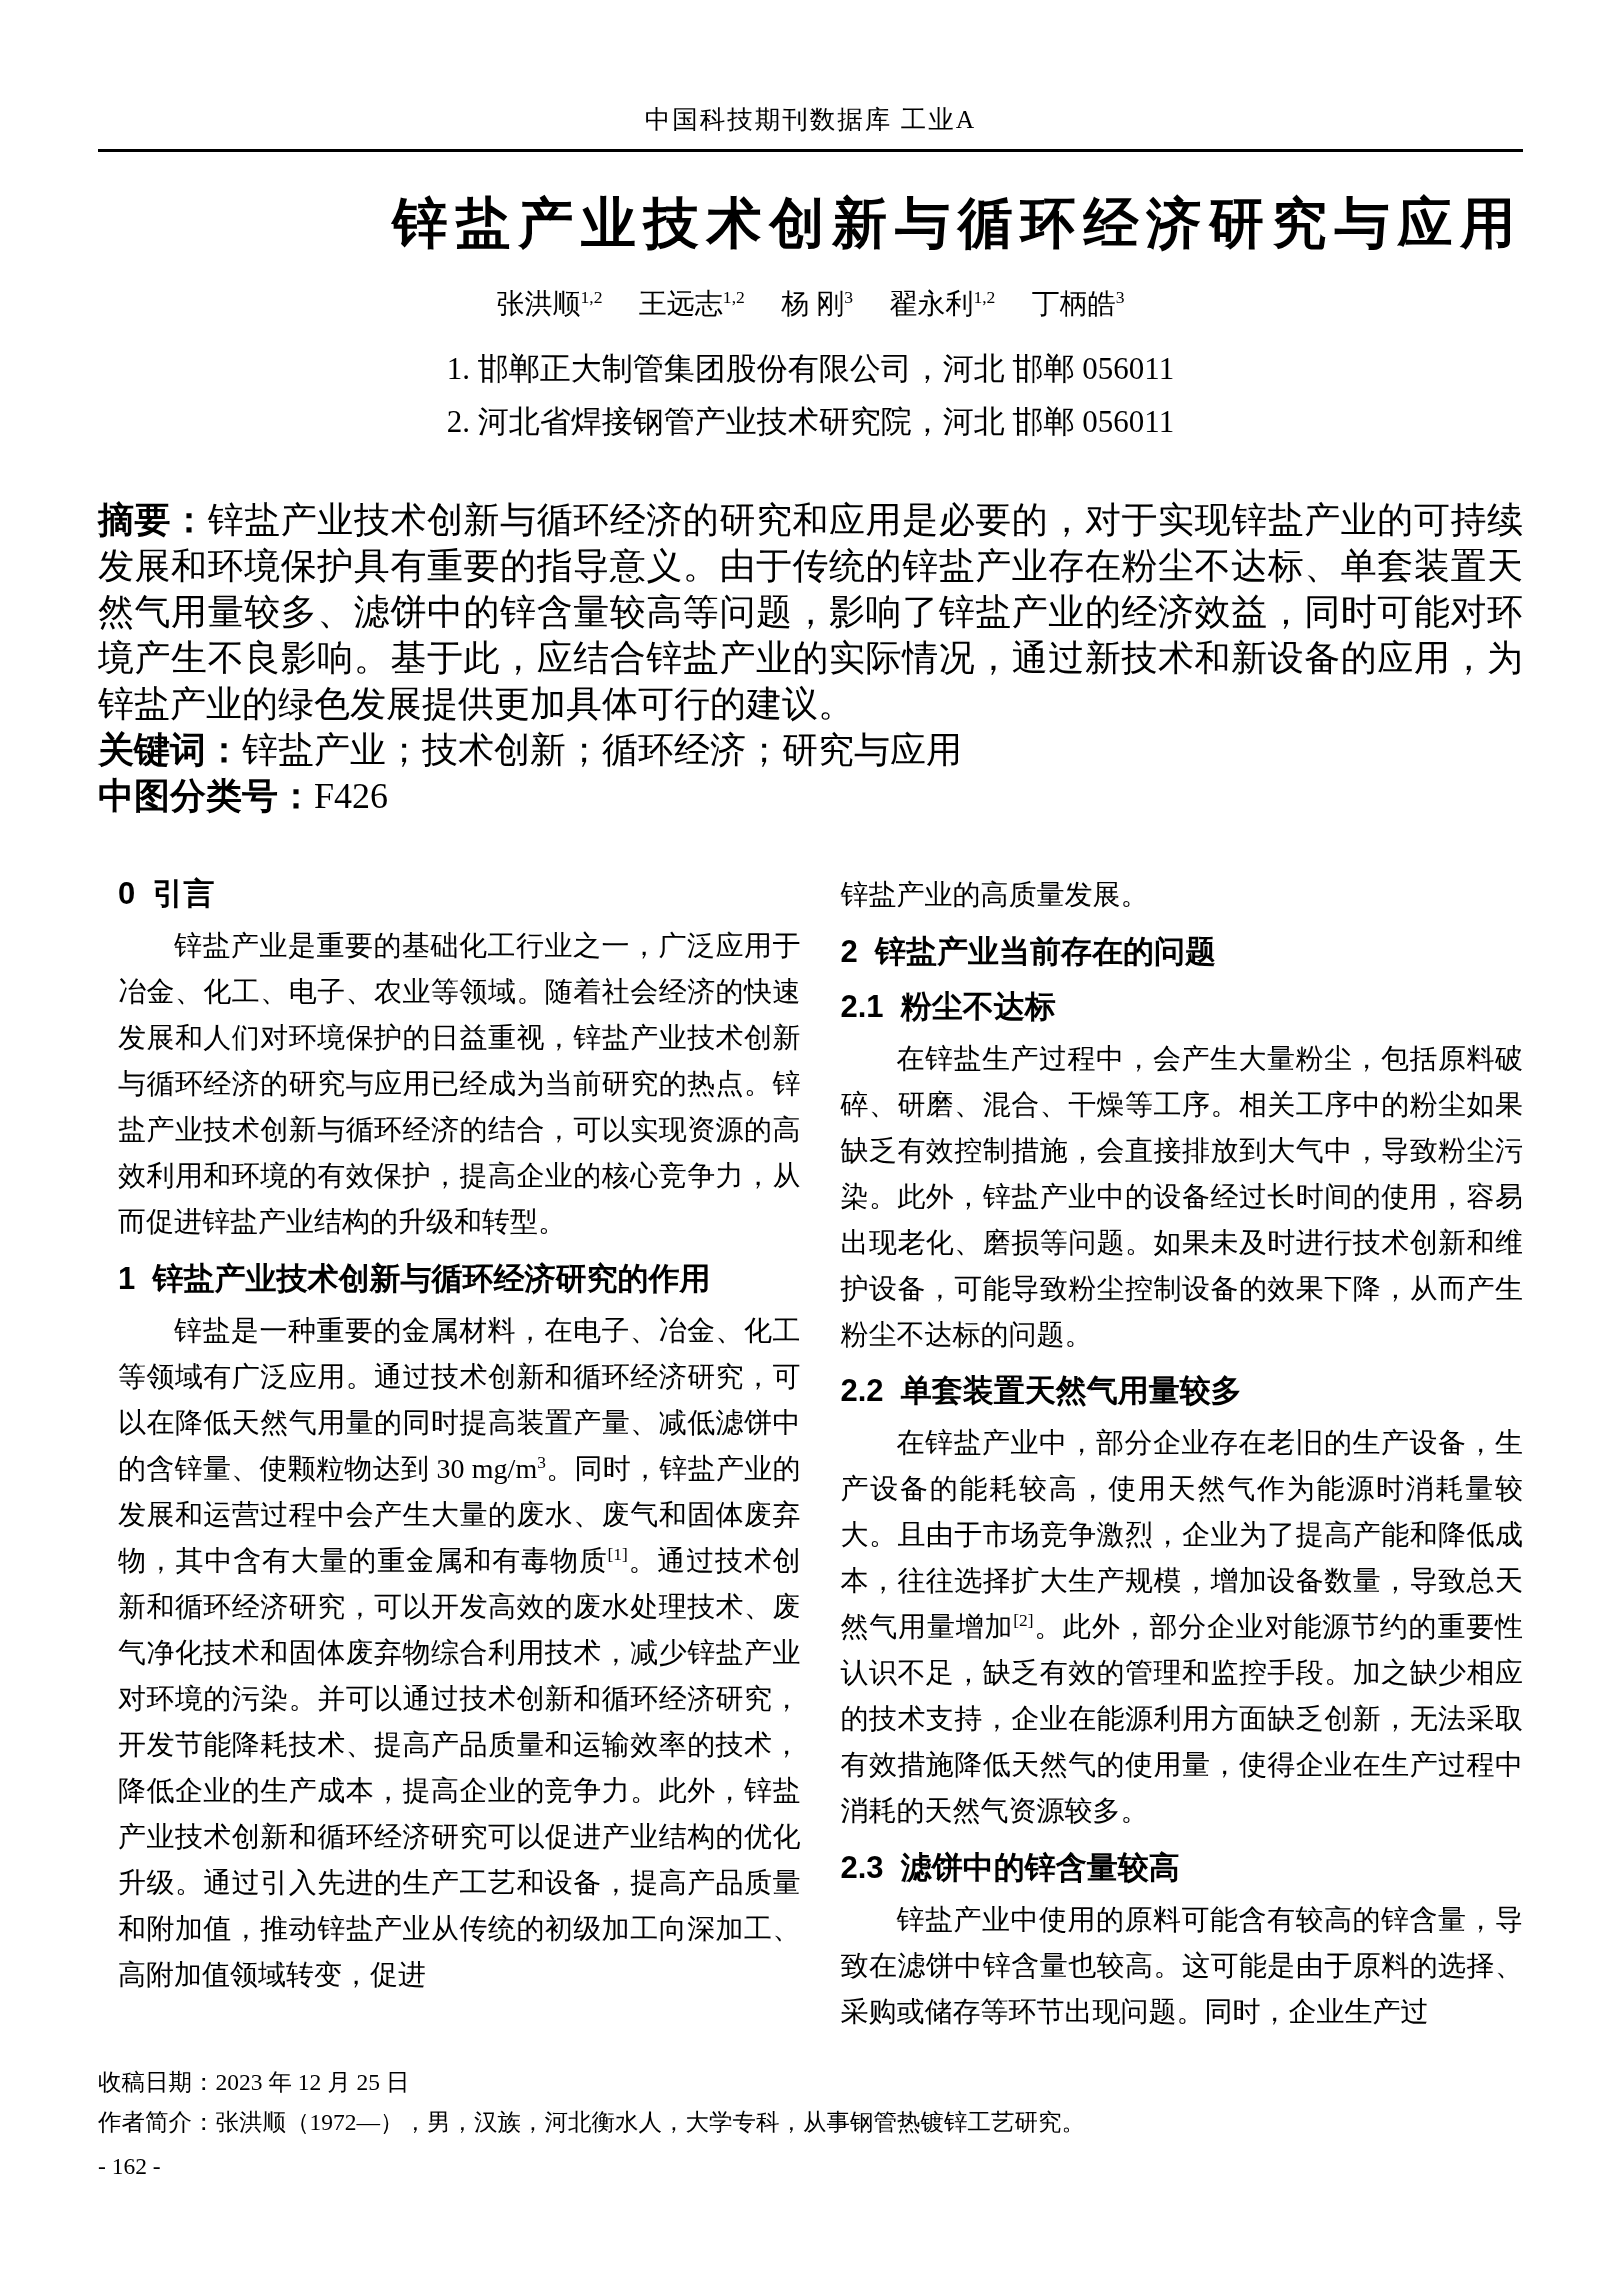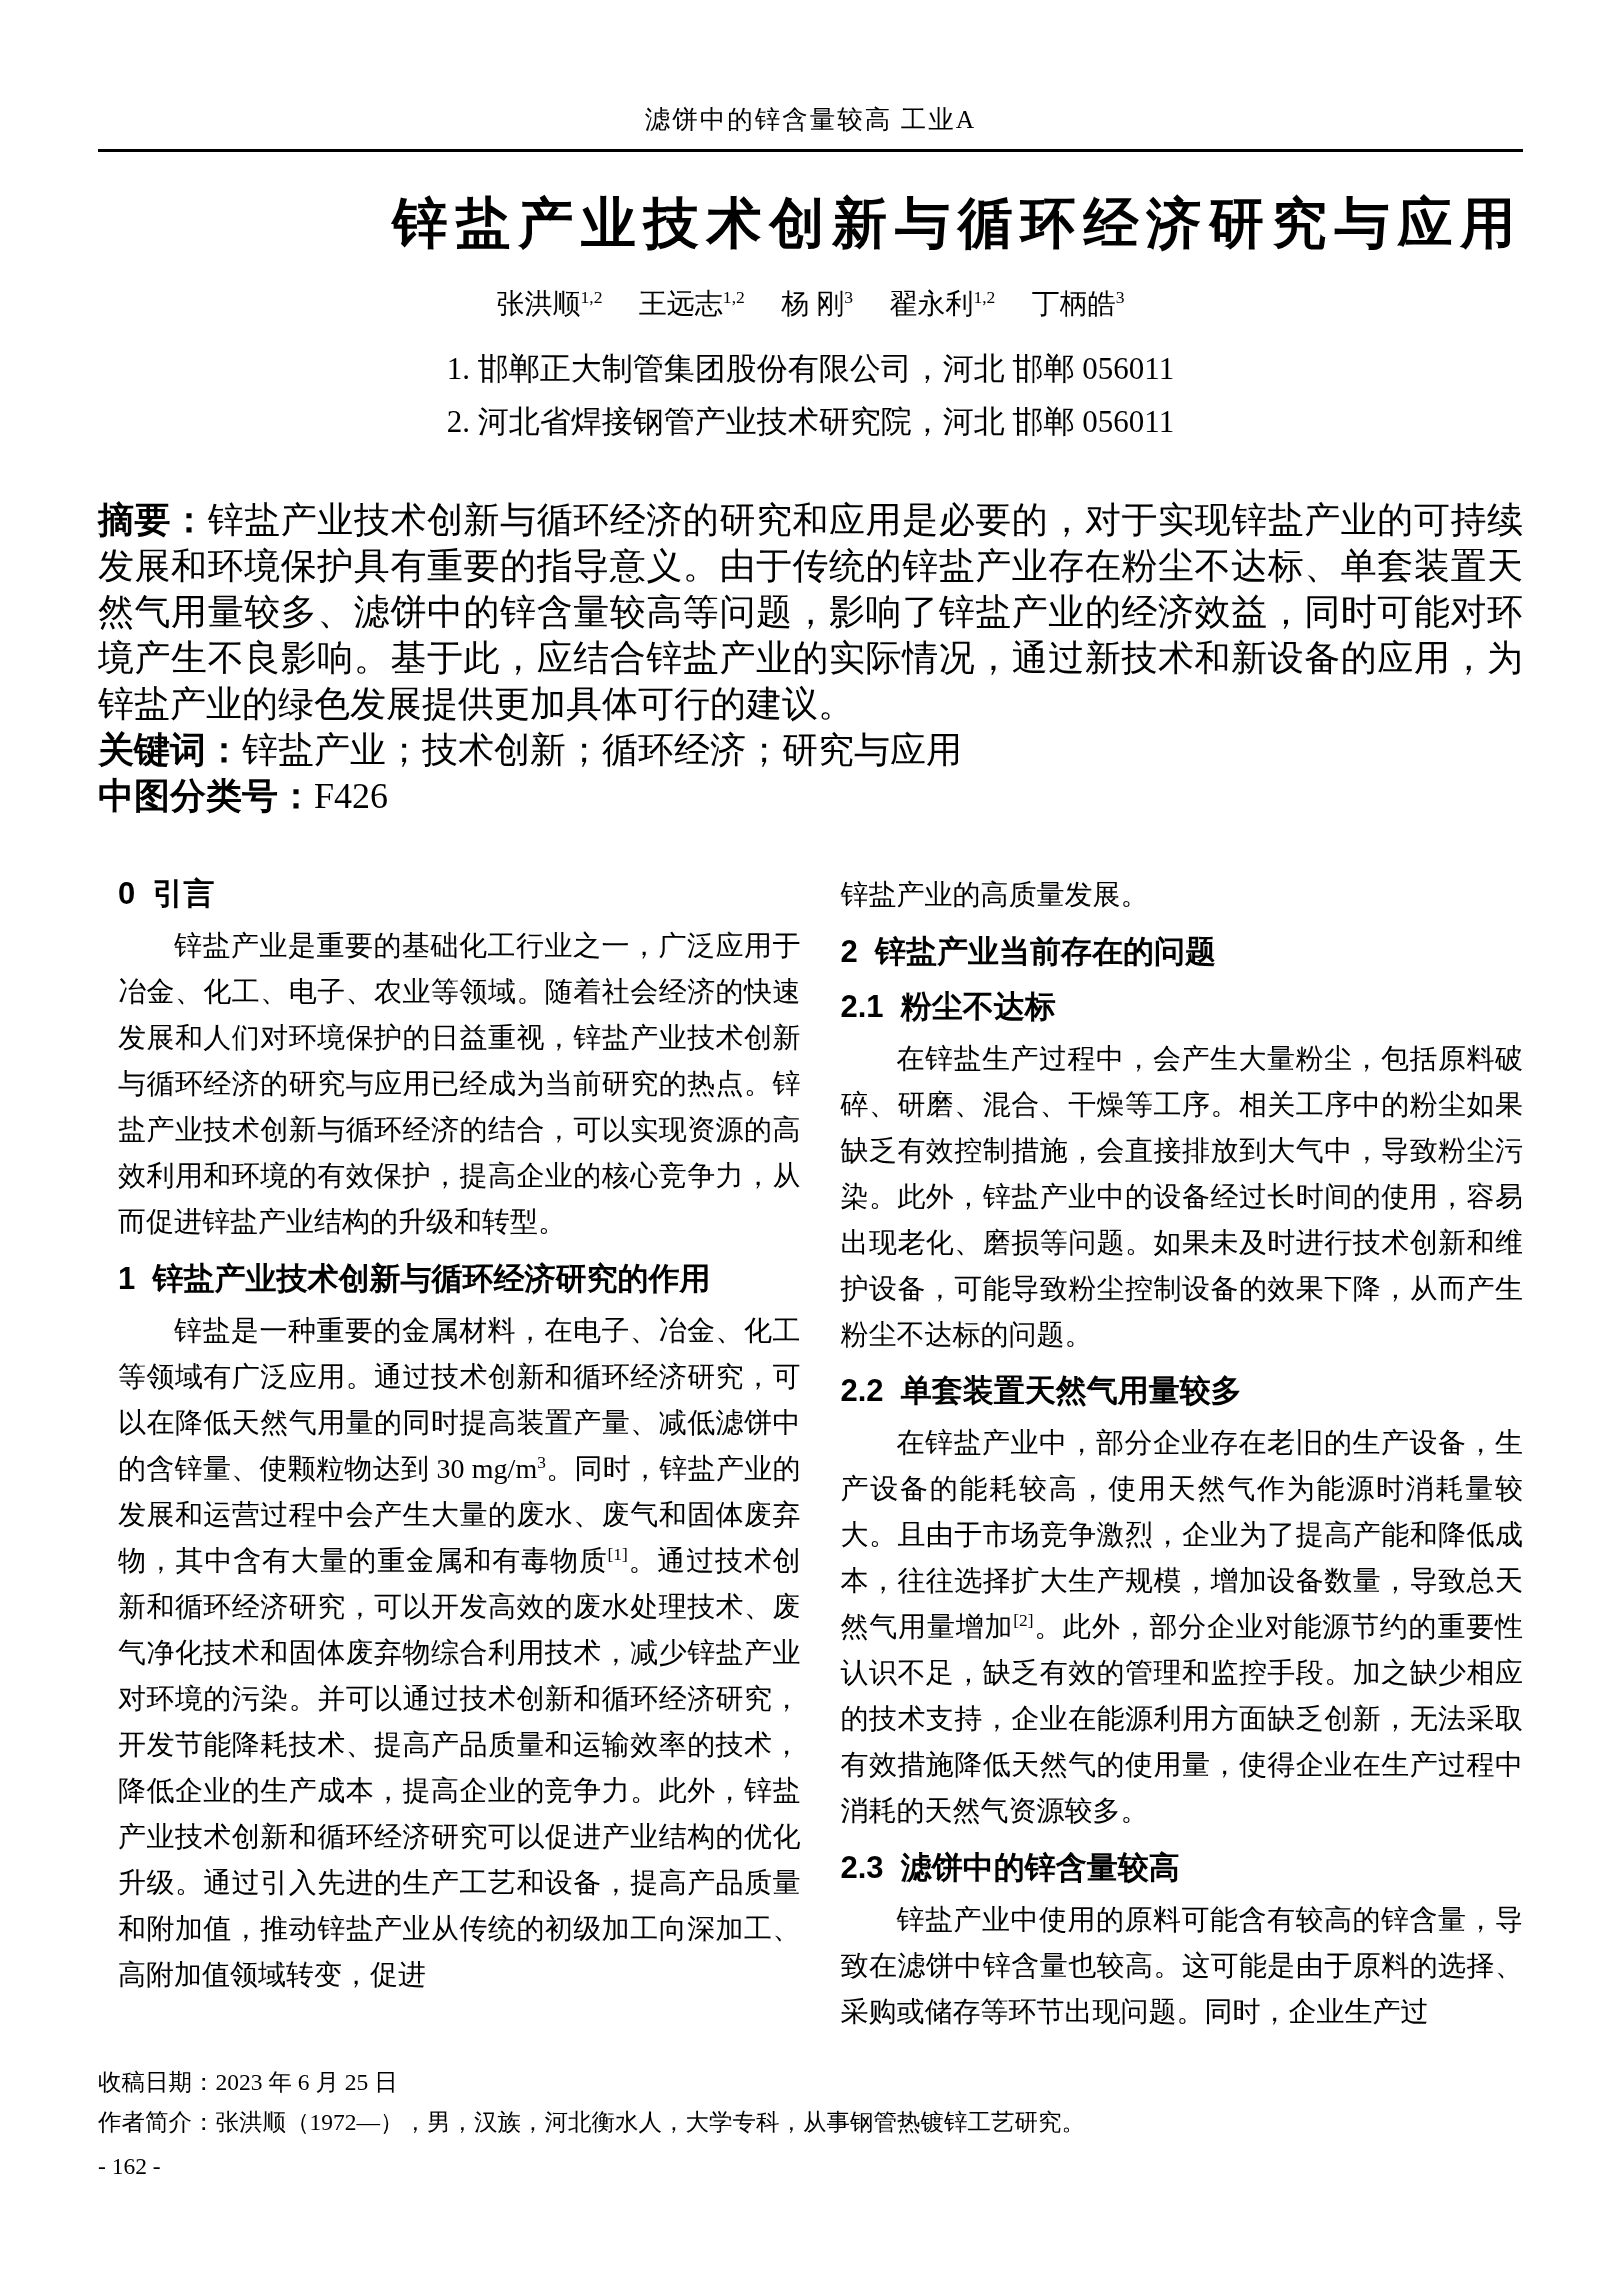--- a/index.html
+++ b/index.html
@@ -94,21 +94,21 @@
     line-height: 40px;
   }
   .footnote div { white-space: pre-wrap; }
   .pagenum { margin-top: 3.9px; }
 </style>
 </head>
 <body>
 
 <div class="page">
 
-  <div class="journal-header">滤饼中的锌含量较高 工业A</div>
+  <div class="journal-header">中国科技期刊数据库 工业A</div>
   <hr class="header-rule">
 
   <div class="paper-title">锌盐产业技术创新与循环经济研究与应用</div>
 
   <div class="authors">
     <span class="author"><span>张洪顺</span><sup>1,2</sup></span>
     <span class="author"><span>王远志</span><sup>1,2</sup></span>
     <span class="author"><span>杨 刚</span><sup>3</sup></span>
     <span class="author"><span>翟永利</span><sup>1,2</sup></span>
     <span class="author"><span>丁柄皓</span><sup>3</sup></span>
@@ -138,19 +138,19 @@
         <div class="sub-heading">2.1  粉尘不达标</div>
         <p class="para indent">在锌盐生产过程中，会产生大量粉尘，包括原料破碎、研磨、混合、干燥等工序。相关工序中的粉尘如果缺乏有效控制措施，会直接排放到大气中，导致粉尘污染。此外，锌盐产业中的设备经过长时间的使用，容易出现老化、磨损等问题。如果未及时进行技术创新和维护设备，可能导致粉尘控制设备的效果下降，从而产生粉尘不达标的问题。</p>
         <div class="sub-heading">2.2  单套装置天然气用量较多</div>
         <p class="para indent">在锌盐产业中，部分企业存在老旧的生产设备，生产设备的能耗较高，使用天然气作为能源时消耗量较大。且由于市场竞争激烈，企业为了提高产能和降低成本，往往选择扩大生产规模，增加设备数量，导致总天然气用量增加<sup>[2]</sup>。此外，部分企业对能源节约的重要性认识不足，缺乏有效的管理和监控手段。加之缺少相应的技术支持，企业在能源利用方面缺乏创新，无法采取有效措施降低天然气的使用量，使得企业在生产过程中消耗的天然气资源较多。</p>
         <div class="sub-heading">2.3  滤饼中的锌含量较高</div>
         <p class="para indent">锌盐产业中使用的原料可能含有较高的锌含量，导致在滤饼中锌含量也较高。这可能是由于原料的选择、采购或储存等环节出现问题。同时，企业生产过</p>
       </div>
   </div>
 
   <div class="footnote">
-    <div>收稿日期：2023 年 6 月 25 日</div>
+    <div>收稿日期：2023 年 12 月 25 日</div>
     <div>作者简介：张洪顺（1972—），男，汉族，河北衡水人，大学专科，从事钢管热镀锌工艺研究。</div>
     <div class="pagenum">- 162 -</div>
   </div>
 
 </div>
 
 
 </body></html>

